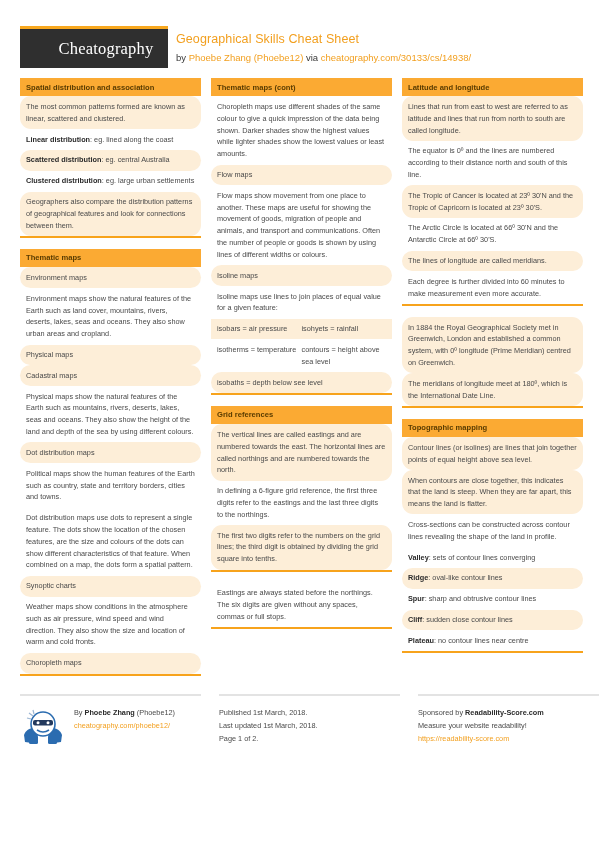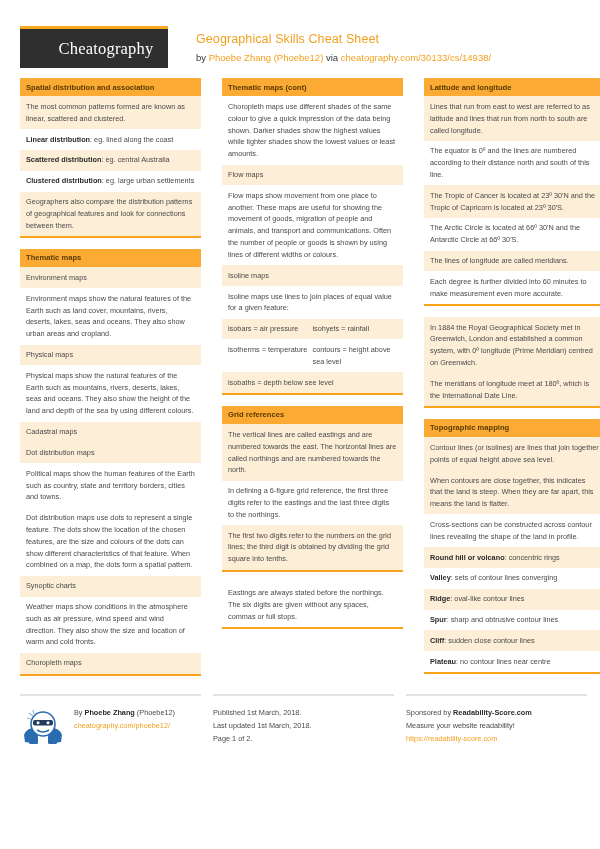--- a/index.html
+++ b/index.html
@@ -34,40 +34,40 @@
     flex: none;
   }
   .logo-text {
     color: #ffffff;
     font-family: "Liberation Serif", serif;
     font-size: 16.5px;
     letter-spacing: .2px;
     margin-left: 24px;
   }
   .title-block {
-    padding-left: 28px;
+    padding-left: 8px;
     padding-top: 4px;
     line-height: 1.45;
   }
   .sheet-title {
     color: #f29f1e;
     font-size: 12.5px;
     letter-spacing: .1px;
   }
   .byline {
     font-size: 9.5px;
     color: #3a3a3a;
     margin-top: 3px;
   }
   .byline a, .byline .lnk { color: #f29f1e; text-decoration: none; }
 
   
   .columns {
     display: flex;
-    gap: 21px;
+    gap: 10px;
     align-items: flex-start;
   }
   .col { width: 181px; flex: none; }
 
   .block {
     border-bottom: 2px solid #f7a31c;
     margin-bottom: 11px;
   }
   .block-head {
     background: #fbaa33;
@@ -76,20 +76,21 @@
     font-weight: bold;
     padding: 4.5px 6px;
     line-height: 1.25;
   }
   .row {
     font-size: 7.3px;
     color: #4a4a4a;
     line-height: 1.62;
     padding: 4.5px 6px;
     background: #ffffff;
+    border-radius: 11px;
   }
   .row.alt { background: #fdeed8; }
   .row.sub {
     background: #fdeed8;
     color: #4a4a4a;
   }
   .row b, .row strong { color: #2b2b2b; font-weight: bold; }
 
   .kv {
     display: flex;
@@ -99,21 +100,21 @@
     padding: 4.5px 6px;
     background: #ffffff;
   }
   .kv.alt { background: #fdeed8; }
   .kv .k { width: 50%; padding-right: 5px; }
   .kv .v { width: 50%; }
 
   
   .footer {
     display: flex;
-    gap: 12px;
+    gap: 18px;
     position: absolute;
     left: 20px;
     right: 12px;
     top: 694px;
   }
   .fcol { width: 181px; flex: none; padding-top: 9px; border-top: 2px solid #e3e3e3; }
   .fcol.first { display: flex; gap: 8px; }
   .avatar { width: 46px; height: 46px; flex: none; }
   .ftext { font-size: 7.3px; color: #4a4a4a; line-height: 1.75; padding-top: 2px; }
   .ftext b { color: #2b2b2b; }
@@ -147,22 +148,22 @@
         <div class="row alt"><b>Scattered distribution</b><span>: eg. central Australia</span></div>
         <div class="row"><b>Clustered distribution</b><span>: eg. large urban settlements</span></div>
         <div class="row alt">Geographers also compare the distribution patterns of geographical features and look for connections between them.</div>
       </div>
 
       <div class="block">
         <div class="block-head">Thematic maps</div>
         <div class="row sub">Environment maps</div>
         <div class="row">Environment maps show the natural features of the Earth such as land cover, mountains, rivers, deserts, lakes, seas and oceans. They also show urban areas and cropland.</div>
         <div class="row sub">Physical maps</div>
+        <div class="row sub">Cadastral maps</div>
         <div class="row">Physical maps show the natural features of the Earth such as mountains, rivers, deserts, lakes, seas and oceans. They also show the height of the land and depth of the sea by using different colours.</div>
-        <div class="row sub">Cadastral maps</div>
         <div class="row sub">Dot distribution maps</div>
         <div class="row">Political maps show the human features of the Earth such as country, state and territory borders, cities and towns.</div>
         <div class="row">Dot distribution maps use dots to represent a single feature. The dots show the location of the chosen features, are the size and colours of the dots can show different characteristics of that feature. When combined on a map, the dots form a spatial pattern.</div>
         <div class="row sub">Synoptic charts</div>
         <div class="row">Weather maps show conditions in the atmosphere such as air pressure, wind speed and wind direction. They also show the size and location of warm and cold fronts.</div>
         <div class="row sub">Choropleth maps</div>
       </div>
 
     </div>
 
@@ -214,21 +215,20 @@
       <div class="block">
         <div class="row alt">In 1884 the Royal Geographical Society met in Greenwich, London and established a common system, with 0º longitude (Prime Meridian) centred on Greenwich.</div>
         <div class="row alt">The meridians of longitude meet at 180º, which is the International Date Line.</div>
       </div>
 
       <div class="block">
         <div class="block-head">Topographic mapping</div>
         <div class="row alt">Contour lines (or isolines) are lines that join together points of equal height above sea level.</div>
         <div class="row alt">When contours are close together, this indicates that the land is steep. When they are far apart, this means the land is flatter.</div>
         <div class="row">Cross-sections can be constructed across contour lines revealing the shape of the land in profile.</div>
-        <div class="row alt"><b>Round hill or volcano</b><span>: concentric rings</span></div>
         <div class="row"><b>Valley</b><span>: sets of contour lines converging</span></div>
         <div class="row alt"><b>Ridge</b><span>: oval-like contour lines</span></div>
         <div class="row"><b>Spur</b><span>: sharp and obtrusive contour lines</span></div>
         <div class="row alt"><b>Cliff</b><span>: sudden close contour lines</span></div>
         <div class="row"><b>Plateau</b><span>: no contour lines near centre</span></div>
       </div>
 
     </div>
   </div>
 

